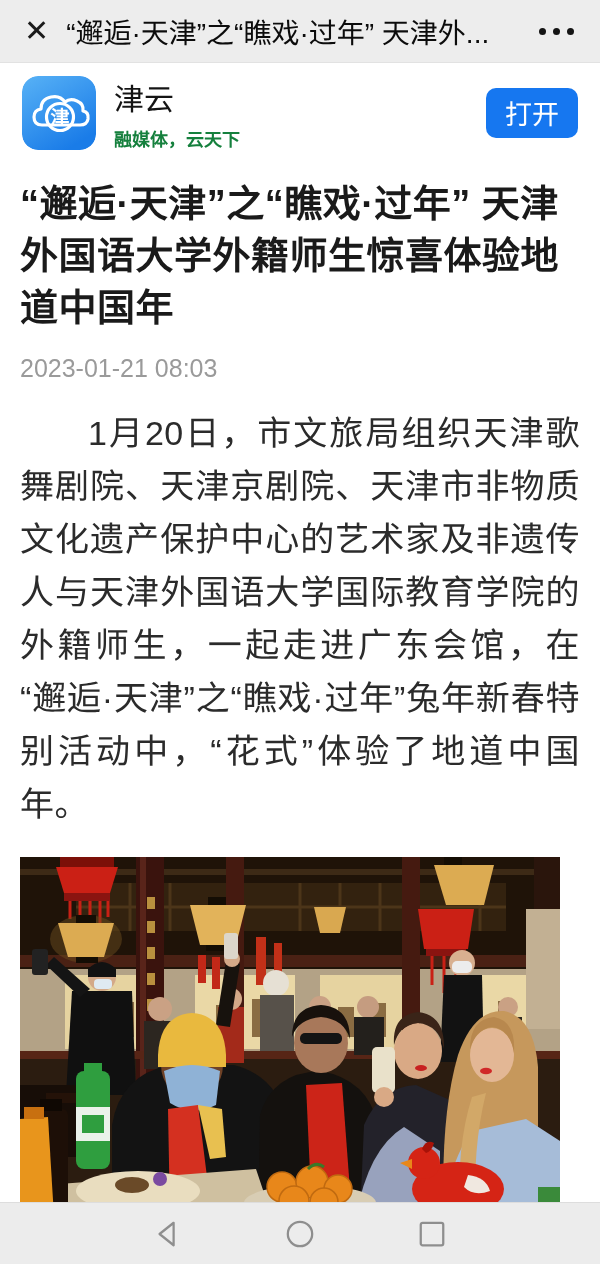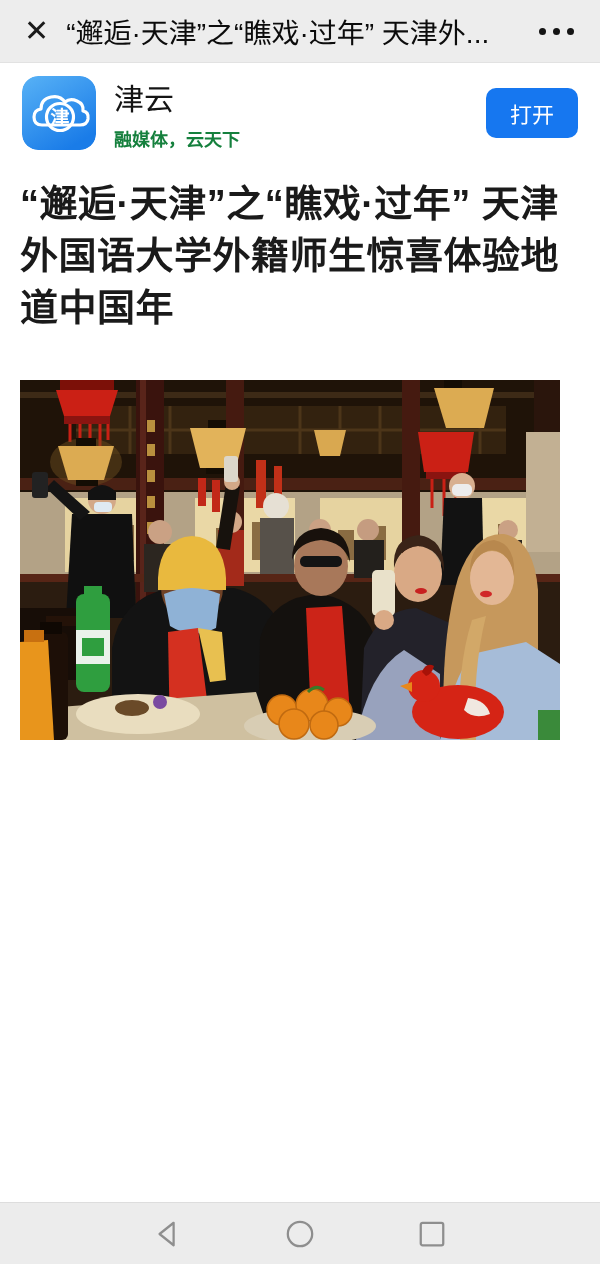--- a/index.html
+++ b/index.html
@@ -21,21 +21,21 @@
   .more-dots { display:flex; gap:7px; padding:6px 2px; cursor:pointer; }
   .more-dots i { width:7px; height:7px; border-radius:50%; background:#141414; display:block; }
   
   .banner { height:99px; background:#ffffff; display:flex; align-items:center; padding:0 22px; }
   .applogo { width:74px; height:74px; border-radius:16px; flex:0 0 auto; }
   .banner-text { margin-left:18px; }
   .app-name { font-size:30px; color:#141414; }
   .app-tagline { font-size:18px; color:#15803d; margin-top:6px;font-weight:bold; }
   .open-btn {
     margin-left:auto; width:92px; height:50px; border:none; border-radius:10px;
-    background:#1677f0; color:#ffffff; font-size:22px; font-family:inherit; cursor:pointer;
+    background:#1677f0; color:#ffffff; font-size:27px; font-family:inherit; cursor:pointer;
   }
   
   .article { padding:0 20px; }
   .art-title {
     margin-top:16px; font-size:38px; line-height:52px; font-weight:700;
     color:#1a1a1a; letter-spacing:0.5px;
   }
   .meta { margin-top:20px; font-size:25px; display:flex; align-items:baseline; }
   .meta .date { color:#9a9a9a; }
   .meta .source { color:#4e7ca8; margin-left:28px; }
@@ -85,22 +85,24 @@
     <div class="app-name">津云</div>
     <div class="app-tagline">融媒体，云天下</div>
   </div>
   <button class="open-btn">打开</button>
 </section>
 
 <main class="article">
   <h1 class="art-title">“邂逅·天津”之“瞧戏·过年” 天津外国语大学外籍师生惊喜体验地道中国年</h1>
 
   <div class="meta">
+    <span class="date">2023-01-21 08:03</span>
   </div>
 
+  <p class="art-body">1月20日，市文旅局组织天津歌舞剧院、天津京剧院、天津市非物质文化遗产保护中心的艺术家及非遗传人与天津外国语大学国际教育学院的外籍师生，一起走进广东会馆，在“邂逅·天津”之“瞧戏·过年”兔年新春特别活动中，“花式”体验了地道中国年。</p>
 
   <div class="photo-wrap">
     <svg viewBox="0 0 540 360" preserveAspectRatio="none">
 
       <rect x="0" y="0" width="540" height="360" fill="#2b1c10"></rect>
       <rect x="0" y="112" width="540" height="88" fill="#b3a286"></rect>
       <rect x="45" y="118" width="95" height="74" fill="#e6d3a0"></rect>
       <rect x="175" y="118" width="100" height="74" fill="#ead8a6"></rect>
       <rect x="300" y="118" width="95" height="74" fill="#e6d3a0"></rect>
       <rect x="428" y="118" width="80" height="74" fill="#ead8a6"></rect>

